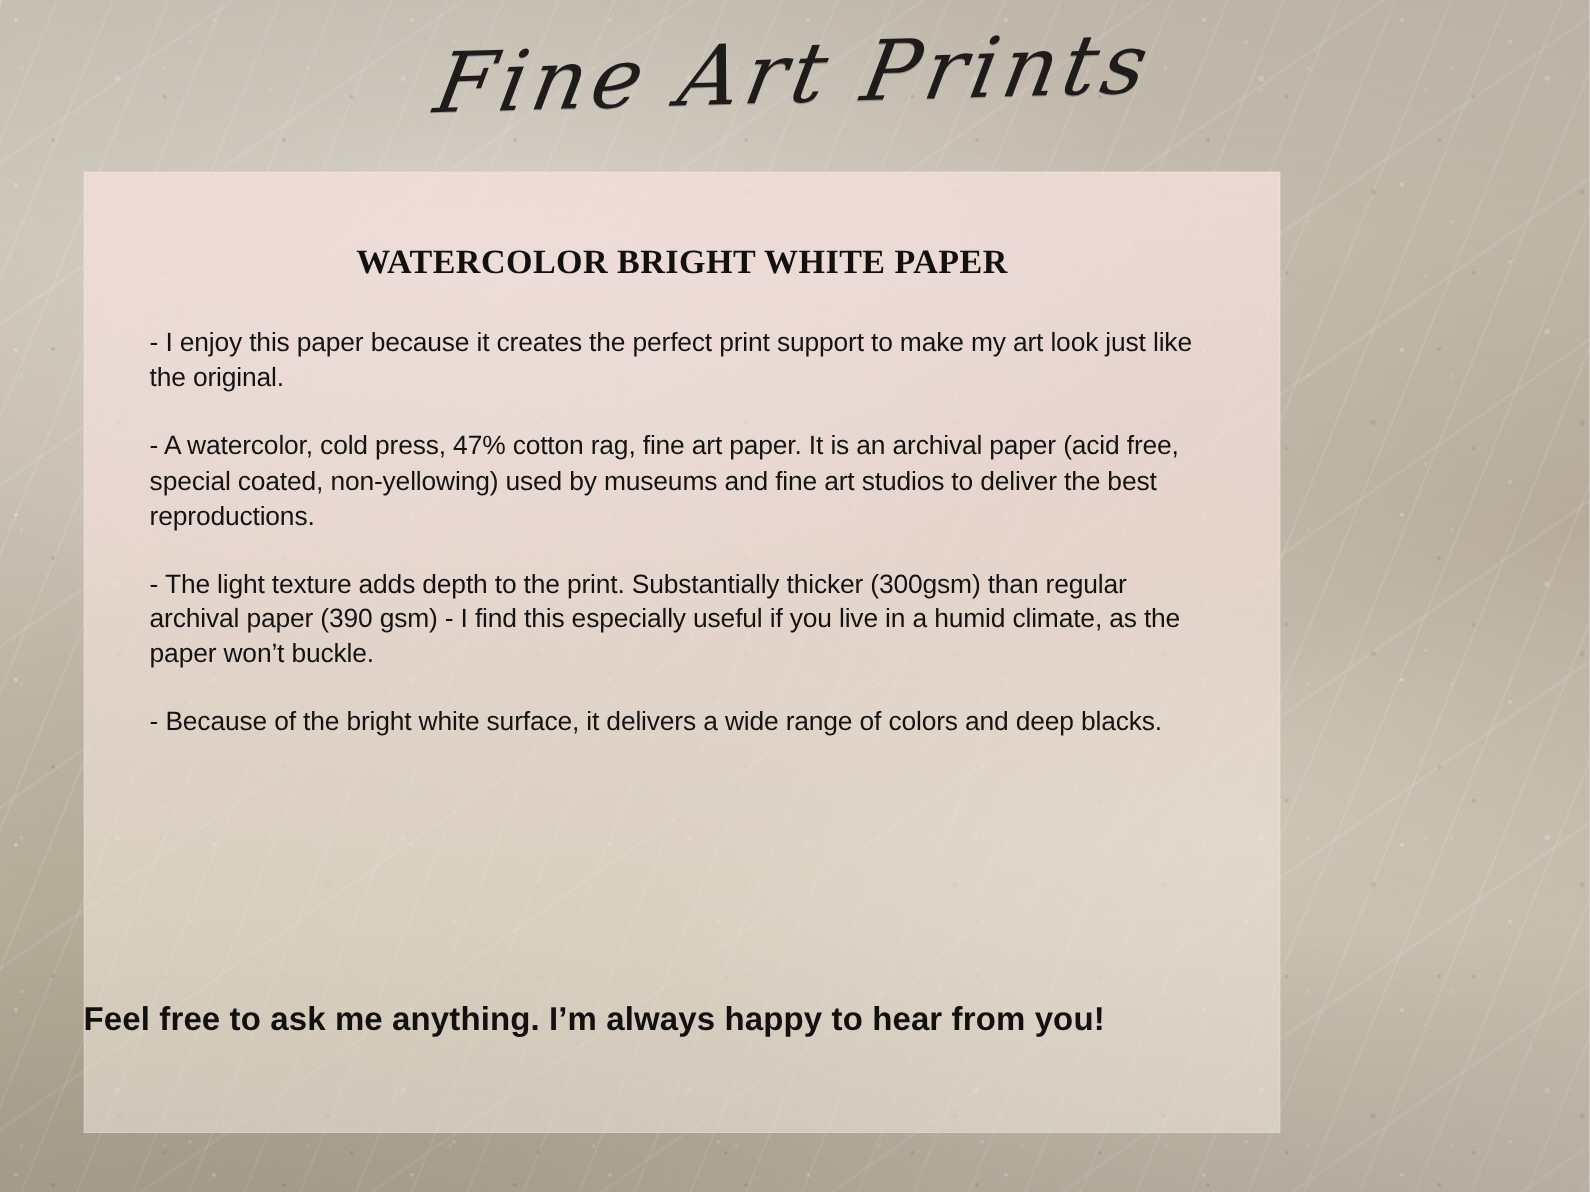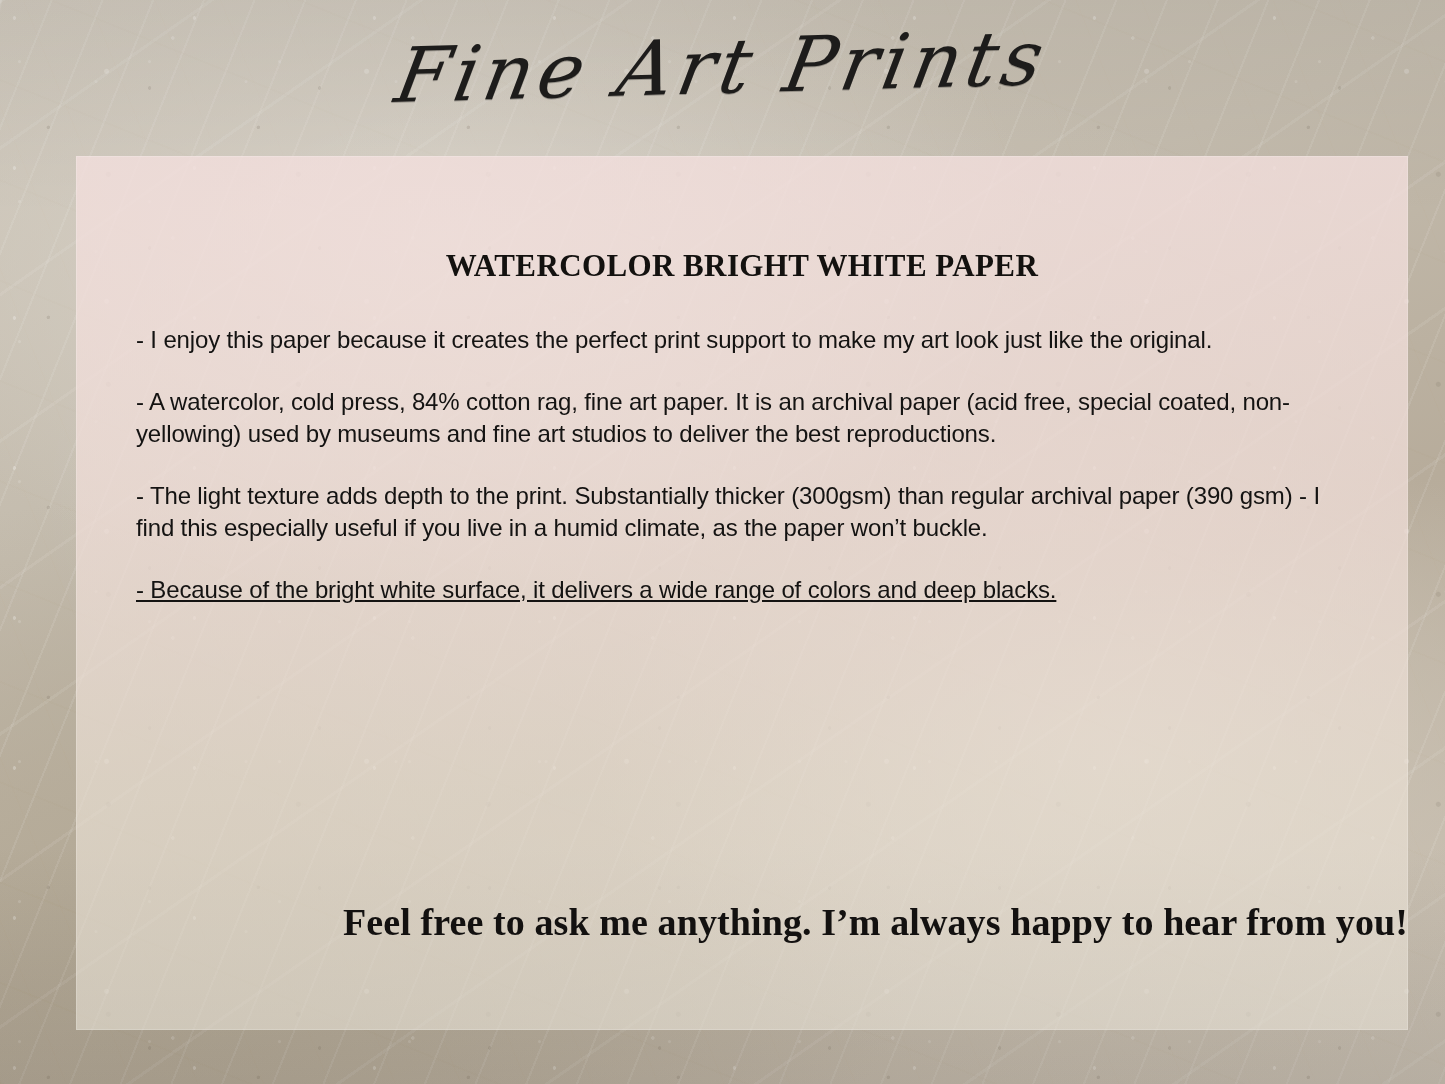--- a/index.html
+++ b/index.html
@@ -97,27 +97,27 @@
     color: #1d1c1b;
     transform: skewX(-12deg) rotate(-1.6deg);
     text-shadow: 0 1px 0 rgba(0,0,0,0.25);
   }
 
   
   .card {
     position: absolute;
     left: 76px;
     top: 156px;
-    width: 1332px;
+    width: 1088px;
     height: 874px;
     background:
       linear-gradient(180deg, rgba(243,223,221,0.80) 0%, rgba(240,222,216,0.74) 42%, rgba(236,226,214,0.66) 72%, rgba(233,227,215,0.60) 100%);
     box-shadow: 0 0 0 1px rgba(255,255,255,0.18) inset;
     box-sizing: border-box;
-    padding: 92px 48px 0 48px;
+    padding: 64px 48px 0 48px;
   }
 
   .card-title {
     font-family: "Liberation Serif", serif;
     font-weight: 700;
     font-size: 31px;
     letter-spacing: 0.4px;
     text-align: center;
     color: #13110f;
     margin: 0 0 40px 0;
@@ -125,31 +125,31 @@
 
   .body-text {
     font-family: "Liberation Sans", sans-serif;
     font-size: 24px;
     line-height: 1.33;
     color: #141312;
     margin: 0 0 30px 0;
     letter-spacing: -0.15px;
     padding: 0 12px;
   }
-  .body-text:last-of-type { margin-bottom: 0; text-decoration: underline; }
+  .body-text:last-of-type { margin-bottom: 0; }
 
   .closing {
     position: absolute;
     left: 0;
     right: 0;
     bottom: 86px;
-    text-align: right;
-    font-family: Liberation Serif, serif;
+    text-align: left;
+    font-family: Liberation Sans, sans-serif;
     font-weight: 700;
-    font-size: 38px;
+    font-size: 30px;
     letter-spacing: 0.1px;
     color: #131110;
   }
 </style>
 </head>
 <body>
 
 <div class="page">
 
   <div class="bg-layer bg-base"></div>
@@ -160,21 +160,21 @@
   <div class="title-wrap">
     <span class="title-script">Fine Art Prints</span>
   </div>
 
   <div class="card">
 
     <h1 class="card-title">WATERCOLOR BRIGHT WHITE PAPER</h1>
 
     <p class="body-text">- I enjoy this paper because it creates the perfect print support to make my art look just like the original.</p>
 
-    <p class="body-text">- A watercolor, cold press, 84% cotton rag, fine art paper. It is an archival paper (acid free, special coated, non-yellowing) used by museums and fine art studios to deliver the best reproductions.</p>
+    <p class="body-text">- A watercolor, cold press, 47% cotton rag, fine art paper. It is an archival paper (acid free, special coated, non-yellowing) used by museums and fine art studios to deliver the best reproductions.</p>
 
     <p class="body-text">- The light texture adds depth to the print. Substantially thicker (300gsm) than regular archival paper (390 gsm) - I find this especially useful if you live in a humid climate, as the paper won’t buckle.</p>
 
     <p class="body-text">- Because of the bright white surface, it delivers a wide range of colors and deep blacks.</p>
 
     <div class="closing">Feel free to ask me anything. I’m always happy to hear from you!</div>
 
   </div>
 </div>
 

